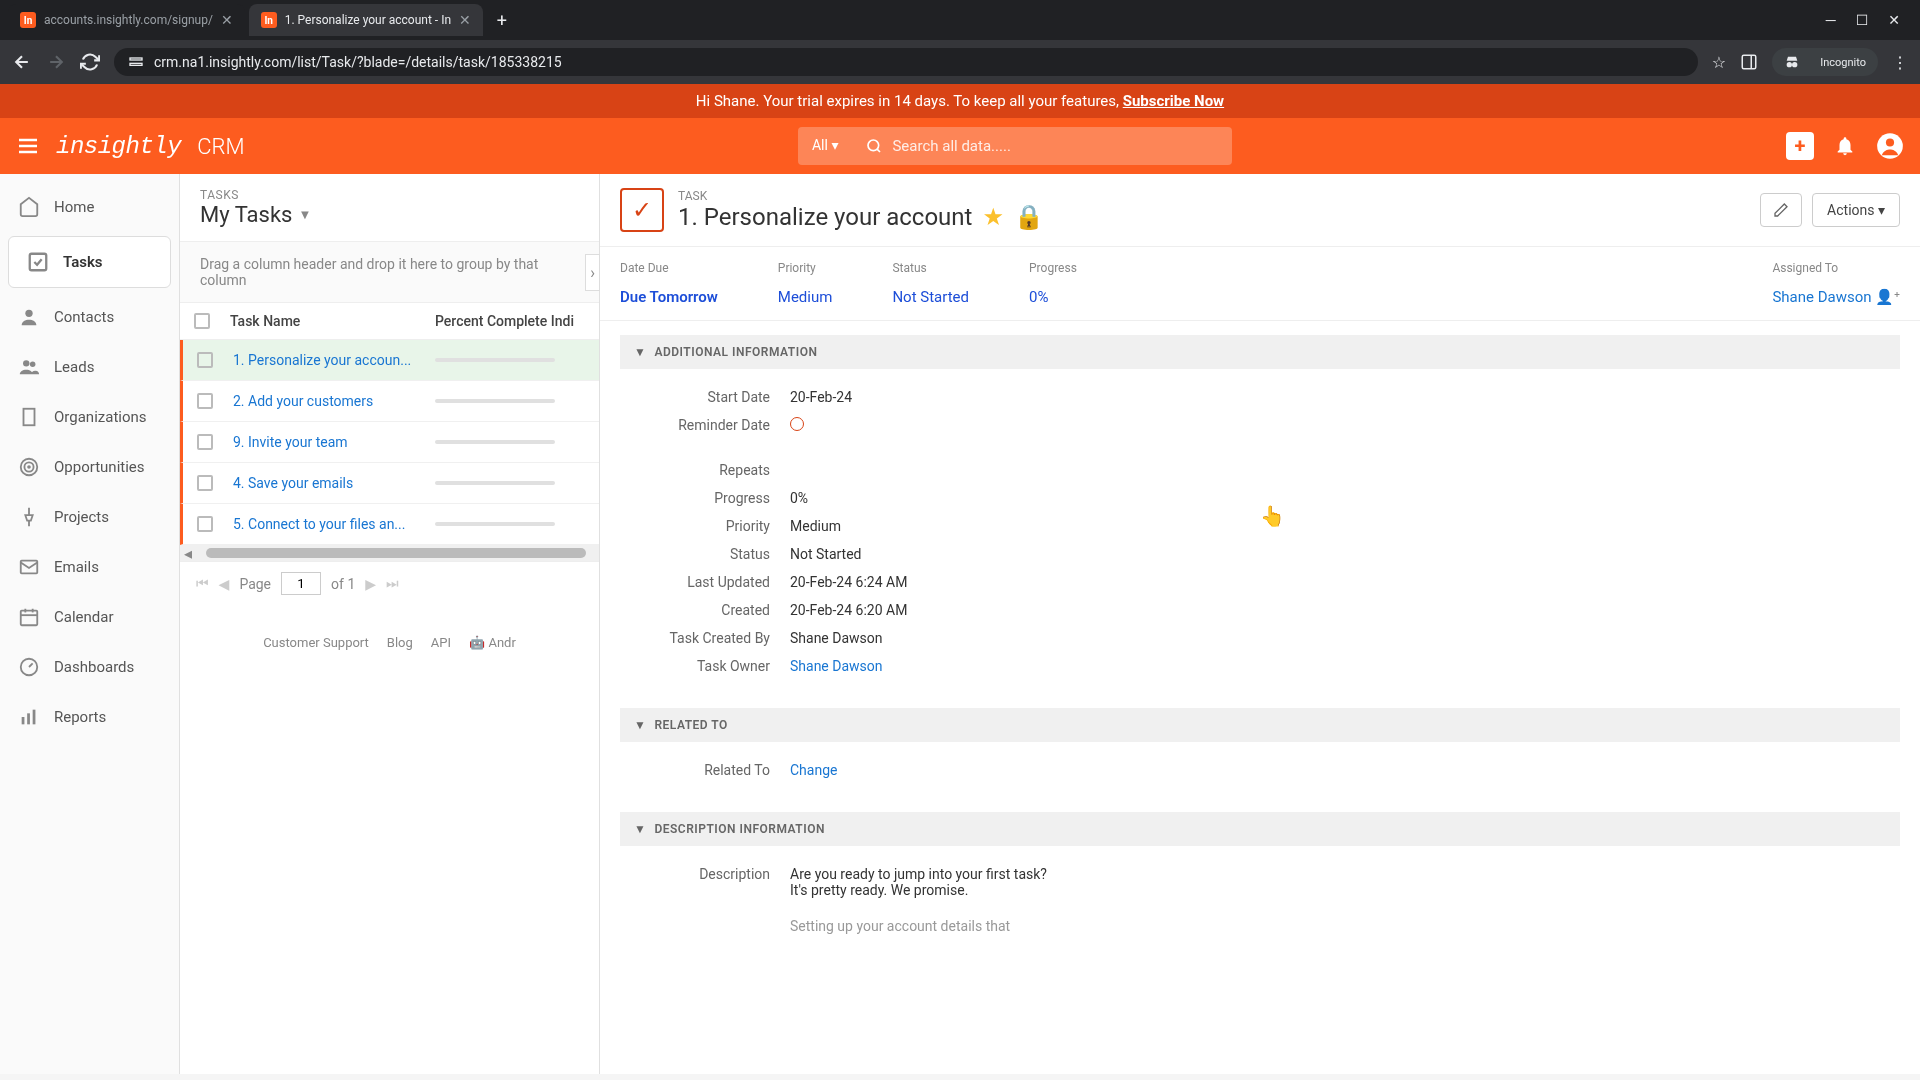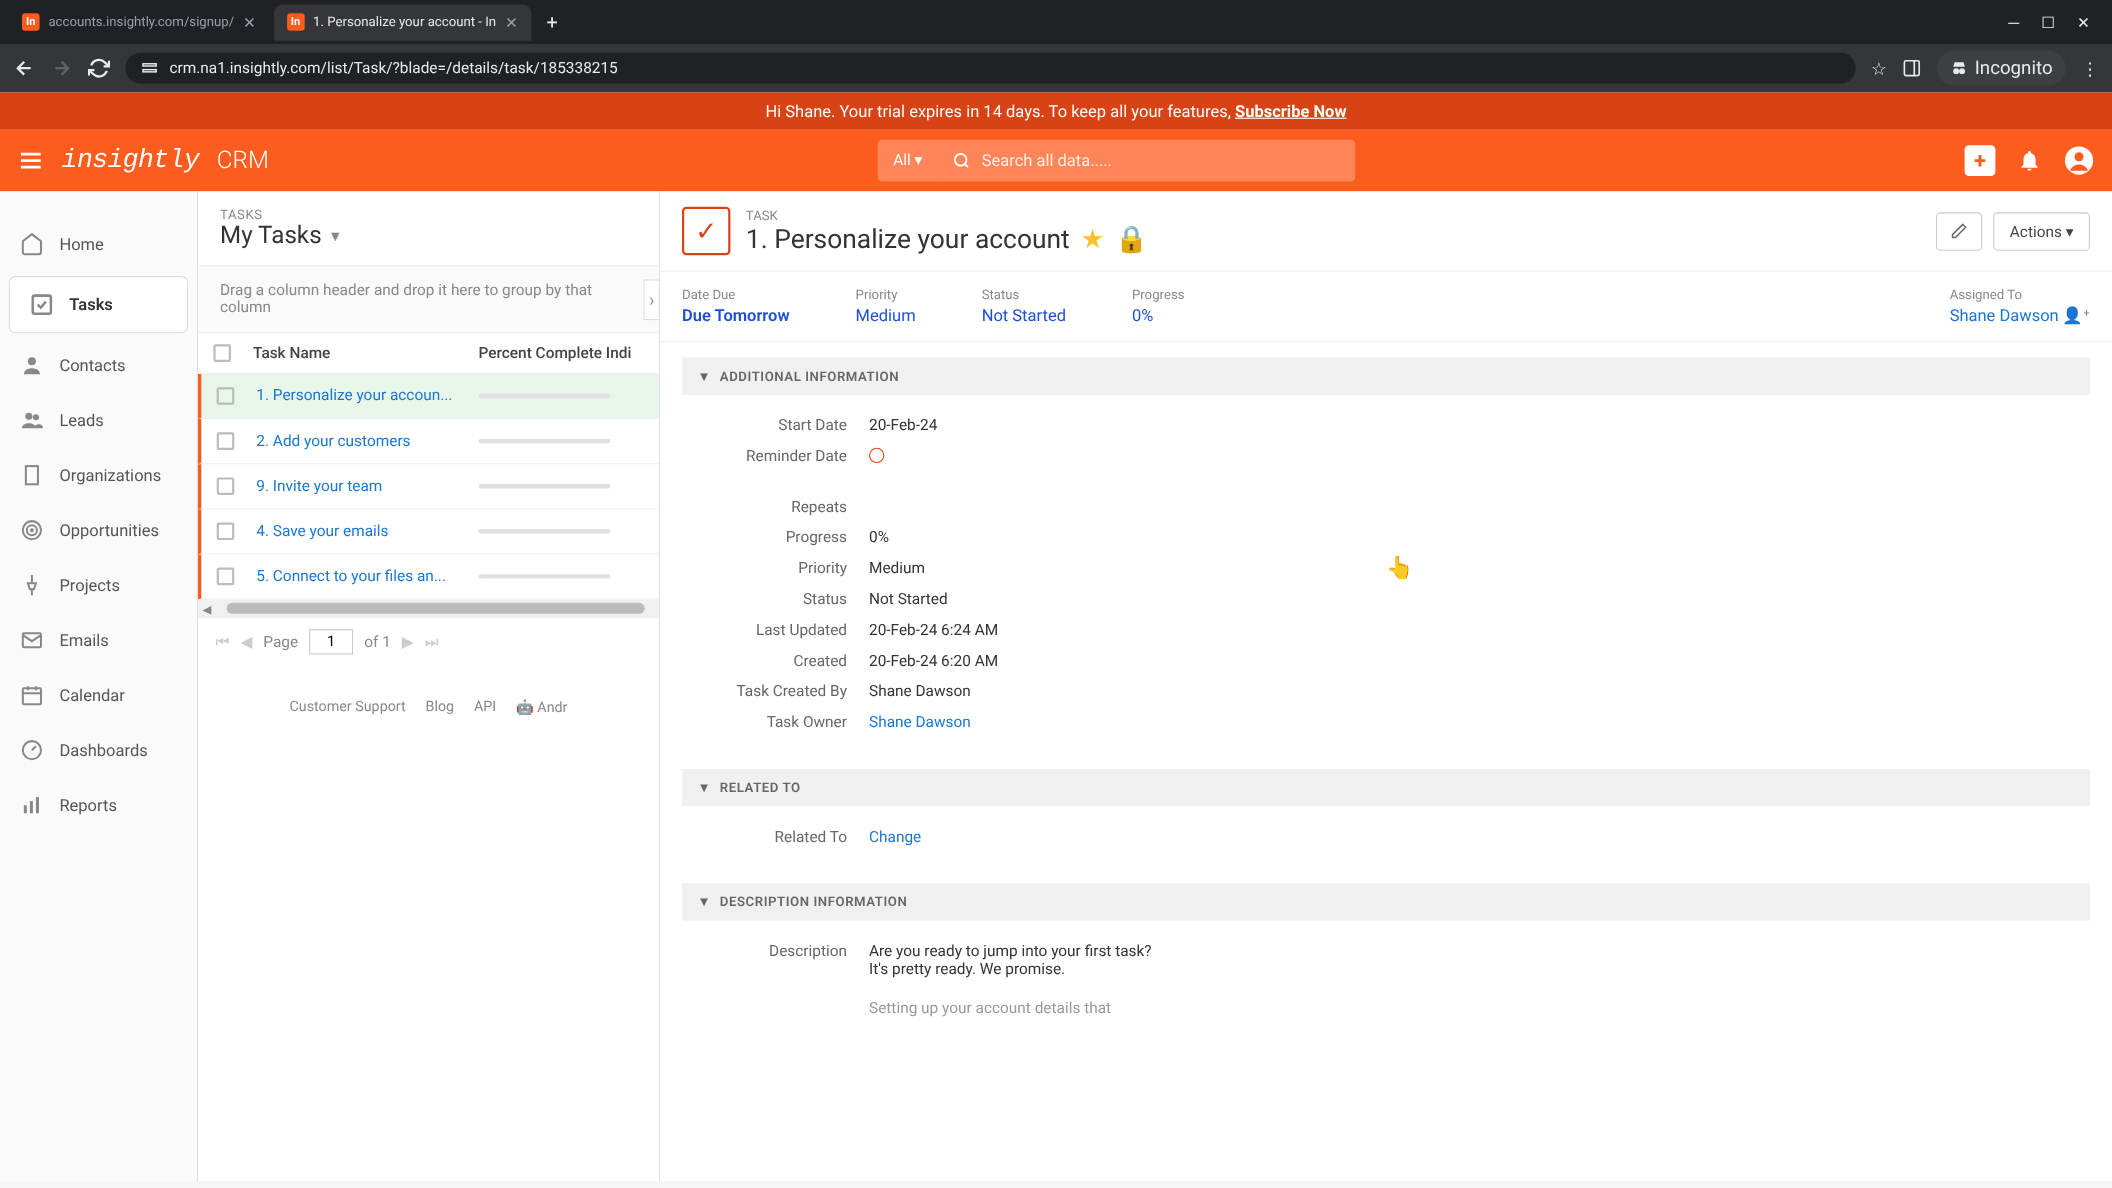--- a/index.html
+++ b/index.html
@@ -16,21 +16,21 @@
 .tab-close { color: #9aa0a6; cursor: pointer; font-size: 14px; }
 .new-tab { color: #e8eaed; padding: 6px 10px; cursor: pointer; font-size: 18px; }
 .window-controls { margin-left: auto; display: flex; gap: 20px; padding-right: 12px; color: #e8eaed; }
 .window-controls span { cursor: pointer; font-size: 14px; }
 
 .url-bar { display: flex; align-items: center; height: 44px; padding: 0 12px; gap: 14px; background: #35363a; }
 .nav-btn { color: #e8eaed; cursor: pointer; display: flex; }
 .nav-btn.disabled { color: #5f6368; }
 .url-input-wrap { flex: 1; display: flex; align-items: center; background: #202124; border-radius: 20px; padding: 6px 14px; color: #e8eaed; font-size: 14px; gap: 10px; }
 .url-extras { display: flex; gap: 14px; align-items: center; color: #e8eaed; }
-.incognito-badge { display: flex; align-items: center; gap: 6px; background: #3c4043; padding: 6px 12px; border-radius: 16px; font-size: 17px; }
+.incognito-badge { display: flex; align-items: center; gap: 20px; background: #3c4043; padding: 6px 12px; border-radius: 16px; font-size: 11px; }
 
 
 .app { position: relative; height: calc(1080px - 84px); background: #f5f5f5; }
 
 
 .trial-banner { background: #d84315; color: #fff; text-align: center; padding: 8px; font-size: 15px; }
 .trial-banner a { color: #fff; font-weight: bold; text-decoration: underline; }
 
 
 .app-header { background: #fd5c1f; display: flex; align-items: center; padding: 0 16px; height: 56px; gap: 16px; }
@@ -43,21 +43,21 @@
 .search-box input { background: transparent; border: none; color: #fff; font-size: 15px; outline: none; flex: 1; }
 .search-box input::placeholder { color: rgba(255,255,255,0.85); }
 .header-icons { display: flex; gap: 20px; align-items: center; color: #fff; }
 .header-icon { cursor: pointer; }
 .add-btn { background: #fff; color: #fd5c1f; width: 28px; height: 28px; border-radius: 4px; display: flex; align-items: center; justify-content: center; font-weight: bold; font-size: 20px; }
 
 
 .main { display: flex; height: calc(100% - 96px); }
 
 
-.sidebar { width: 180px; background: #fafafa; border-right: 1px solid #e0e0e0; padding: 23px 0; }
+.sidebar { width: 180px; background: #fafafa; border-right: 1px solid #e0e0e0; padding: 8px 0; }
 .nav-item { display: flex; align-items: center; gap: 14px; padding: 14px 18px; color: #555; font-size: 15px; cursor: pointer; }
 .nav-item.active { background: #fff; border: 1px solid #ddd; border-radius: 6px; margin: 4px 8px; font-weight: 600; color: #333; }
 .nav-icon { width: 22px; height: 22px; display: flex; align-items: center; justify-content: center; color: #888; }
 
 
 .list-panel { flex: 0 0 420px; background: #fff; position: relative; border-right: 1px solid #e0e0e0; display: flex; flex-direction: column; }
 .list-header { padding: 14px 20px; }
 .list-label { font-size: 12px; color: #888; letter-spacing: 0.5px; }
 .list-title { font-size: 22px; color: #333; display: flex; align-items: center; gap: 6px; }
 .group-hint { padding: 14px 20px; color: #888; font-size: 14px; background: #fafafa; border-top: 1px solid #eee; border-bottom: 1px solid #eee; }
@@ -85,21 +85,21 @@
 .detail-title-wrap { flex: 1; }
 .detail-label { font-size: 12px; color: #888; }
 .detail-title { font-size: 24px; color: #333; display: flex; align-items: center; gap: 10px; }
 .star { color: #fbc02d; }
 .lock { color: #bbb; }
 .detail-actions { display: flex; gap: 10px; }
 .icon-btn { border: 1px solid #ccc; padding: 8px 12px; border-radius: 4px; background: #fff; cursor: pointer; color: #666; }
 .actions-btn { border: 1px solid #ccc; padding: 8px 14px; border-radius: 4px; background: #fff; cursor: pointer; color: #444; font-size: 14px; }
 
 .detail-meta { display: flex; padding: 14px 20px; gap: 60px; border-bottom: 1px solid #eee; }
-.meta-item .meta-label { font-size: 12px; color: #888; margin-bottom: 3px; }
+.meta-item .meta-label { font-size: 12px; color: #888; margin-bottom: 13px; }
 .meta-item .meta-value { font-size: 15px; color: #1d4ed8; }
 .meta-value.bold { font-weight: 600; }
 .meta-value.link { color: #1976d2; cursor: pointer; }
 .assigned-wrap { margin-left: auto; }
 
 .section { margin: 14px 20px 0; }
 .section-head { background: #f0f0f0; padding: 10px 14px; display: flex; align-items: center; gap: 8px; font-size: 12px; font-weight: 600; color: #666; letter-spacing: 0.5px; }
 .section-body { padding: 14px 10px; }
 .info-row { display: flex; padding: 6px 0; font-size: 14px; }
 .info-label { width: 160px; text-align: right; color: #666; padding-right: 20px; }

